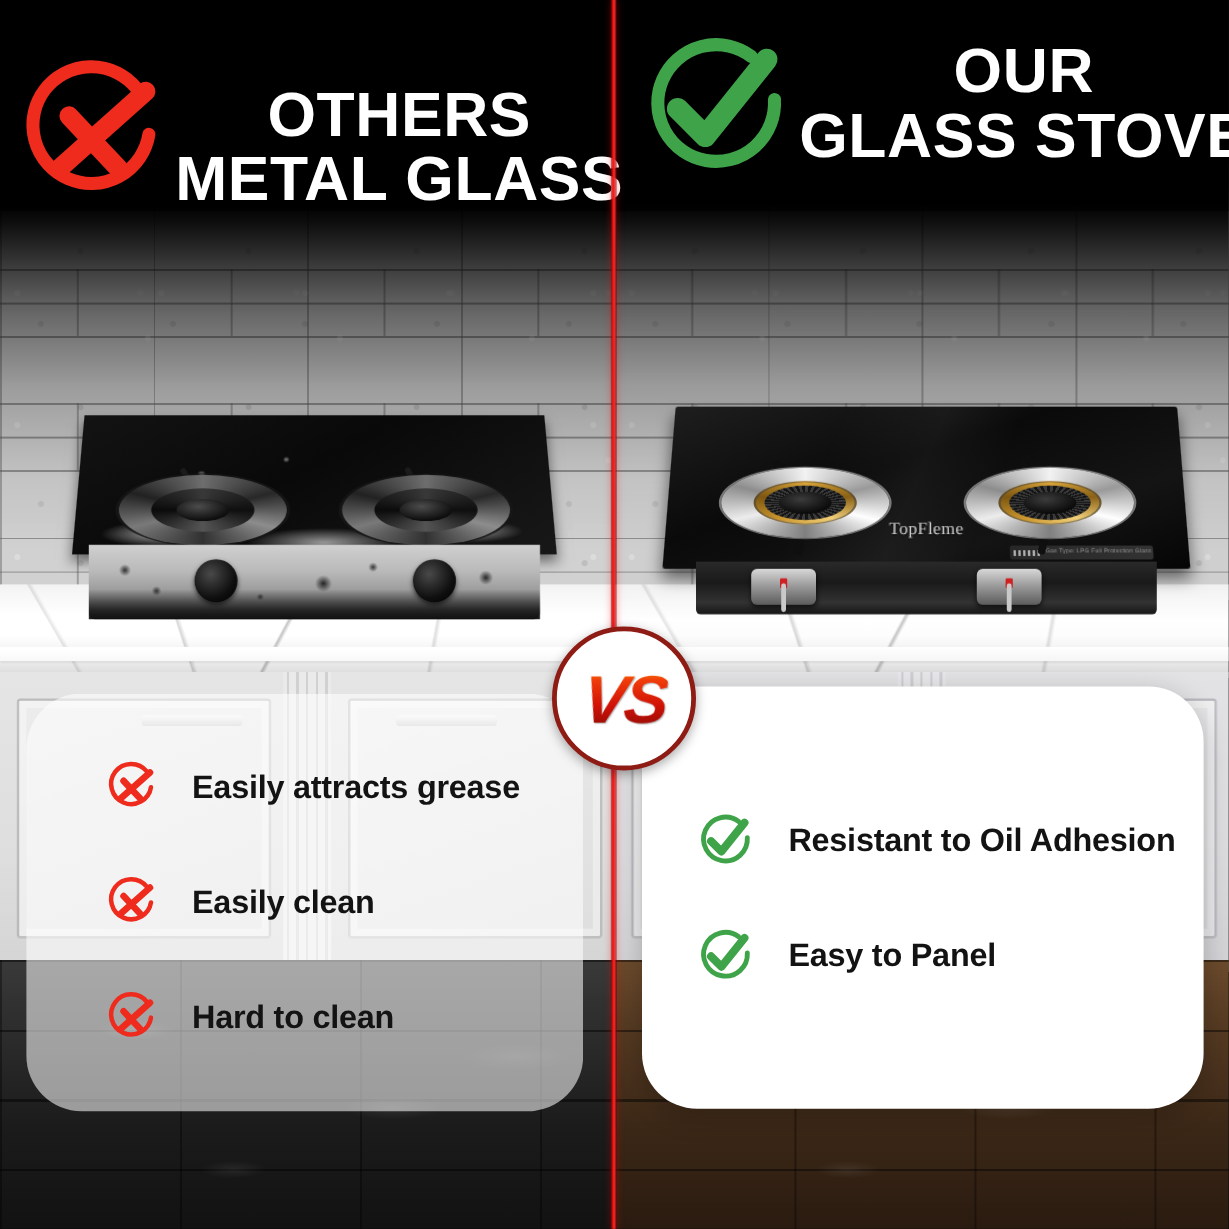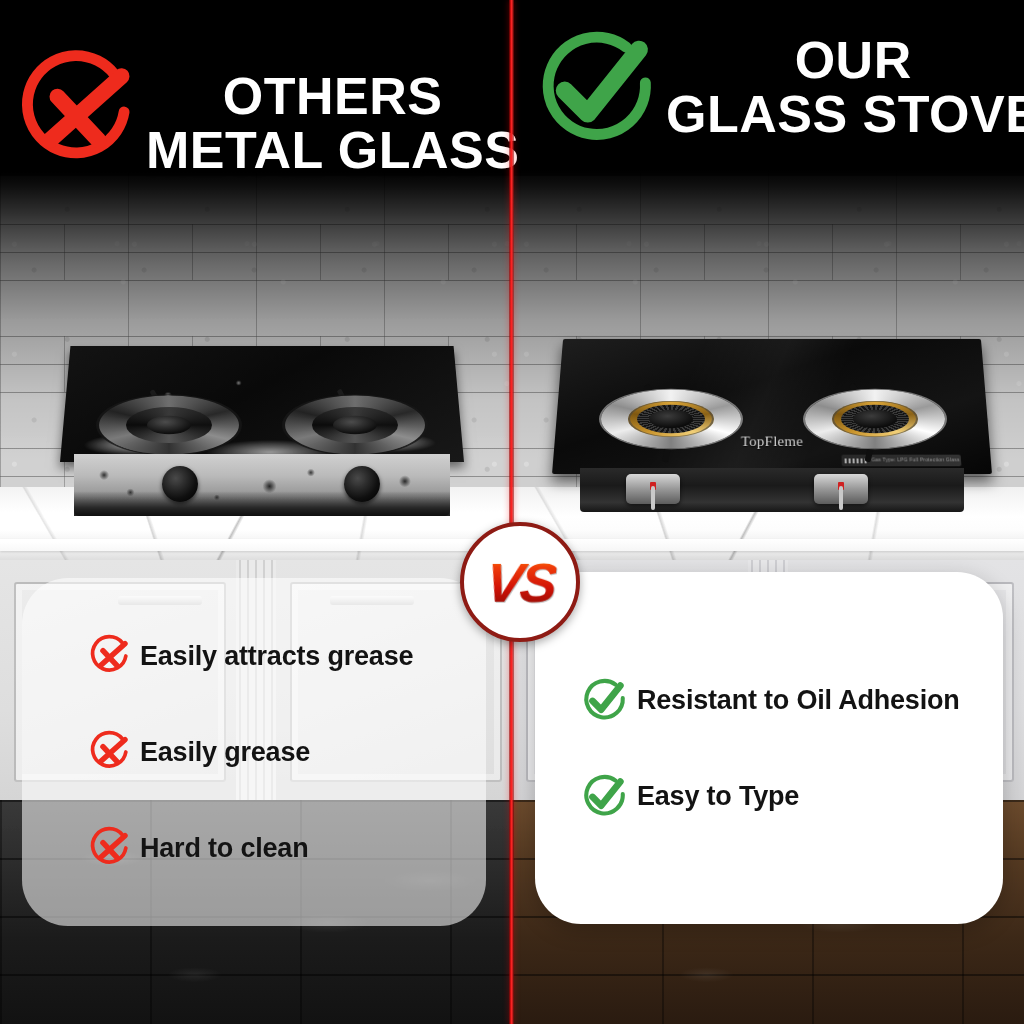--- a/index.html
+++ b/index.html
@@ -214,21 +214,21 @@
       background:linear-gradient(to right,rgba(120,0,0,.55),#ee1111 38%,#ff2a2a 55%,rgba(120,0,0,.55));
       box-shadow:0 0 6px rgba(255,0,0,.35);}
 
   
   .card{position:absolute;z-index:8;border-radius:46px;
         display:flex;flex-direction:column;justify-content:center;}
   .card.left-card{left:22px;top:578px;width:464px;height:348px;
         background:rgba(255,255,255,.56);}
   .card.right-card{left:535px;top:572px;width:468px;height:352px;
         background:#ffffff;box-shadow:0 6px 22px rgba(0,0,0,.22);text-align:center;}
-  .feat{display:flex;align-items:center;gap:8px;padding:0 0 0 66px;height:96px;}
+  .feat{display:flex;align-items:center;gap:28px;padding:0 0 0 66px;height:96px;}
   .card.right-card .feat{padding-left:46px;}
   .feat-icon{flex:0 0 auto;width:44px;height:44px;}
   .card.right-card .feat-icon{width:48px;height:48px;}
   .feat-label{font-weight:700;font-size:27px;color:#131313;letter-spacing:-.2px;
         white-space:nowrap;}
   .card.right-card .feat-label{font-size:27px;}
 
   
   .vs{position:absolute;left:460px;top:522px;width:112px;height:112px;z-index:9;
       border-radius:50%;background:#fff;border:4px solid #8e1b14;
@@ -412,21 +412,21 @@
       <div class="feat-label">Easily attracts grease</div>
     </div>
     <div class="feat">
       <div class="feat-icon">
         <svg viewBox="0 0 100 100" width="44" height="44">
           <path d="M78 20 A38 38 0 1 0 86 50" fill="none" stroke="#ee2b1d" stroke-width="8.5" stroke-linecap="round"></path>
           <path d="M34 38 L66 72" fill="none" stroke="#ee2b1d" stroke-width="12.5" stroke-linecap="round"></path>
           <path d="M28 72 L84 22" fill="none" stroke="#ee2b1d" stroke-width="12.5" stroke-linecap="round"></path>
         </svg>
       </div>
-      <div class="feat-label">Easily grease</div>
+      <div class="feat-label">Easily clean</div>
     </div>
     <div class="feat">
       <div class="feat-icon">
         <svg viewBox="0 0 100 100" width="44" height="44">
           <path d="M78 20 A38 38 0 1 0 86 50" fill="none" stroke="#ee2b1d" stroke-width="8.5" stroke-linecap="round"></path>
           <path d="M34 38 L66 72" fill="none" stroke="#ee2b1d" stroke-width="12.5" stroke-linecap="round"></path>
           <path d="M28 72 L84 22" fill="none" stroke="#ee2b1d" stroke-width="12.5" stroke-linecap="round"></path>
         </svg>
       </div>
       <div class="feat-label">Hard to clean</div>
@@ -443,21 +443,21 @@
       </div>
       <div class="feat-label">Resistant to Oil Adhesion</div>
     </div>
     <div class="feat">
       <div class="feat-icon">
         <svg viewBox="0 0 100 100" width="48" height="48">
           <path d="M72 18 A38 38 0 1 0 87 46" fill="none" stroke="#3fa449" stroke-width="8.5" stroke-linecap="round"></path>
           <path d="M24 52 L42 70 L82 20" fill="none" stroke="#3fa449" stroke-width="14" stroke-linecap="round" stroke-linejoin="round"></path>
         </svg>
       </div>
-      <div class="feat-label">Easy to Type</div>
+      <div class="feat-label">Easy to Panel</div>
     </div>
   </div>
 
   <div class="vs">
     <span class="vs-text">VS</span>
   </div>
 
 </div>
 
 </body></html>

